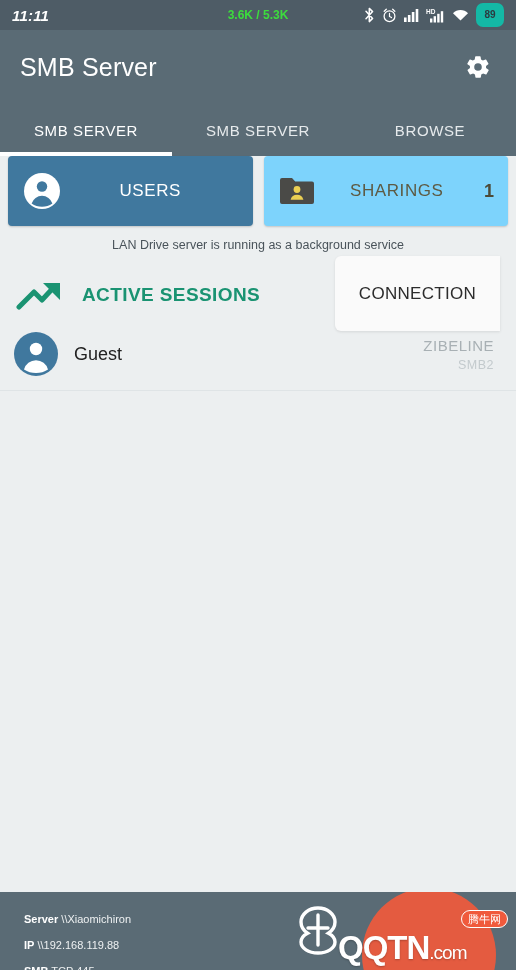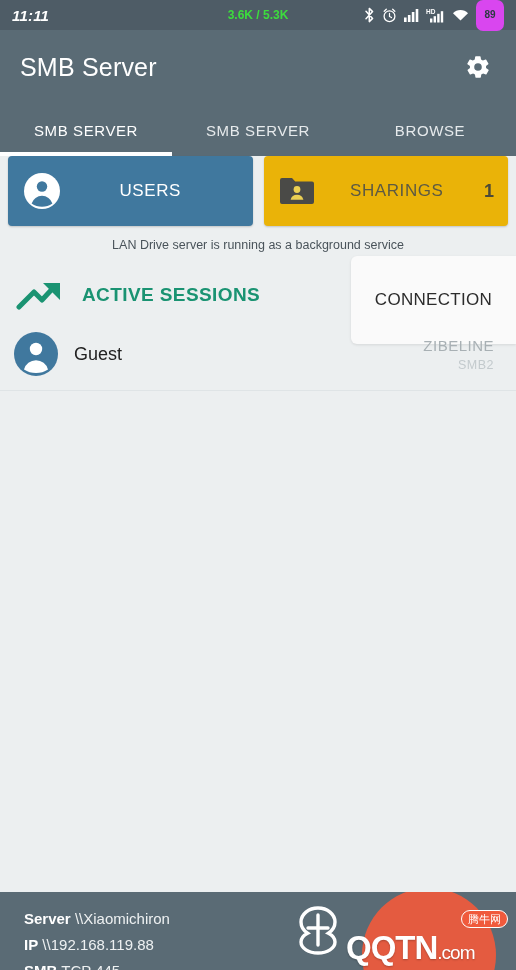--- a/index.html
+++ b/index.html
@@ -42,26 +42,26 @@
     pointer-events:none;
   }
   .sb-icons {
     margin-left:auto;
     display:flex; align-items:center; gap:7px;
     position:relative; z-index:2;
   }
   .sb-icons svg { display:block; }
   .battery {
     display:flex; align-items:center; justify-content:center;
-    background:#d946ef;
+    background:#14b8a6;
     color:#2b3a40;
     font-size:10px;
     font-weight:bold;
     border-radius:7px;
-    width:28px; height:31px;
+    width:28px; height:24px;
     line-height:1;
   }
 
   
   .appbar {
     background:#5a6b75;
     flex:0 0 126px;
     display:flex; flex-direction:column;
   }
   .appbar-top {
@@ -113,21 +113,21 @@
   .card {
     flex:1;
     height:70px;
     border-radius:4px;
     display:flex; align-items:center;
     padding:0 14px;
     cursor:pointer;
     box-shadow:0 1px 2px rgba(0,0,0,0.18);
   }
   .card.users { background:#40789e; }
-  .card.sharings { background:#eab308; }
+  .card.sharings { background:#7dd3fc; }
   .card-icon { flex:0 0 auto; display:flex; align-items:center; }
   .card-label {
     flex:1;
     text-align:center;
     font-size:17px;
     letter-spacing:0.6px;
   }
   .card.users .card-label { color:#ffffff; }
   .card.sharings .card-label { color:#5d5a43; }
   .card-count {
@@ -155,22 +155,22 @@
   .trend-icon { flex:0 0 auto; display:flex; align-items:center; }
   .sessions-title {
     color:#1a9372;
     font-size:19px;
     font-weight:bold;
     letter-spacing:0.4px;
     margin-left:18px;
   }
   .connection-card {
     position:absolute;
-    right:0; top:-6px;
-    width:165px; height:88px;
+    right:16px; top:-6px;
+    width:165px; height:75px;
     background:#fafafa;
     border-radius:6px 0 0 6px;
     display:flex; align-items:center; justify-content:center;
     box-shadow:0 1px 3px rgba(0,0,0,0.10);
     cursor:pointer;
   }
   .connection-card span {
     color:#2c2c2c;
     font-size:17px;
     letter-spacing:0.3px;
@@ -222,21 +222,21 @@
   
   .bottombar {
     flex:0 0 78px;
     background:#5a6b75;
     position:relative;
     overflow:hidden;
     padding:14px 0 0 24px;
   }
   .bb-line {
     color:#ffffff;
-    font-size:15px;
+    font-size:11px;
     line-height:26px;
     white-space:nowrap;
   }
   .bb-line b { font-weight:bold; }
   .bb-line .val { font-weight:normal; color:#eef1f2; }
 
   
   .watermark {
     position:absolute;
     right:0; bottom:0;
@@ -246,21 +246,21 @@
   .wm-circle {
     position:absolute;
     right:20px; bottom:-52px;
     width:134px; height:134px;
     border-radius:50%;
     background:#f05a3c;
     opacity:0.92;
   }
   .wm-text {
     position:absolute;
-    left:60px; bottom:6px;
+    left:52px; bottom:6px;
     color:#ffffff;
     font-size:33px;
     font-weight:bold;
     letter-spacing:-1px;
     line-height:1;
     text-shadow:0 1px 2px rgba(0,0,0,0.25);
   }
   .wm-text .dotcom { font-size:19px; font-weight:normal; }
   .wm-badge {
     position:absolute;

